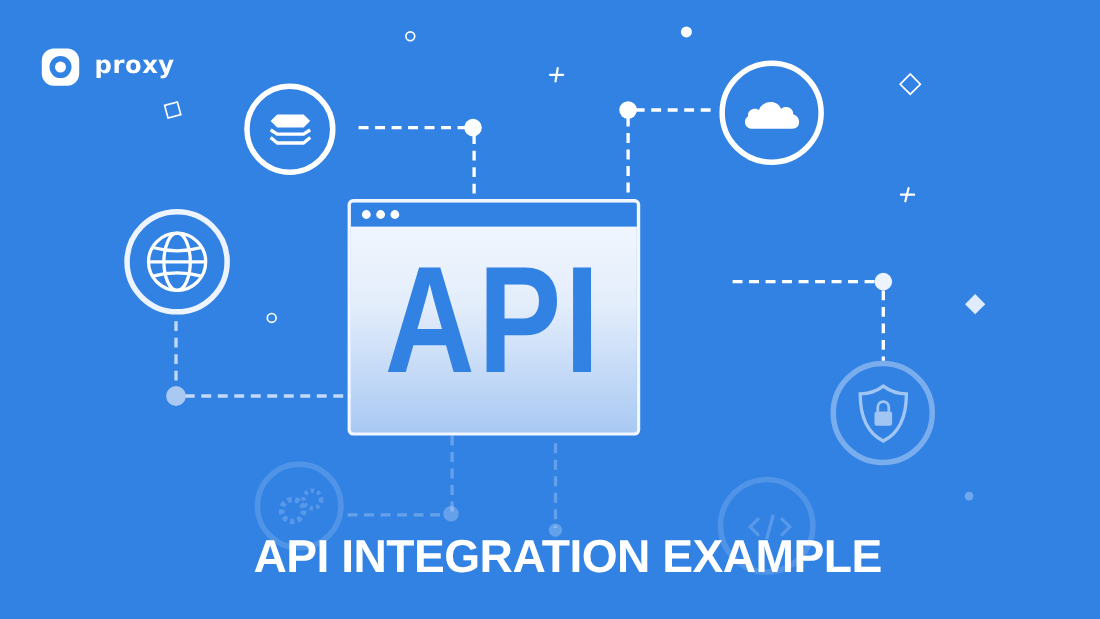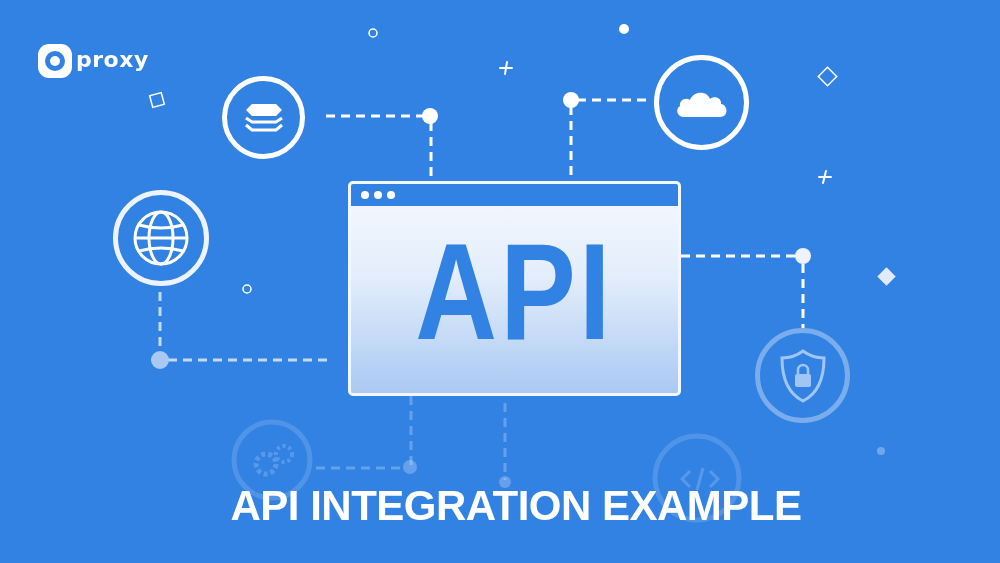--- a/index.html
+++ b/index.html
@@ -5,40 +5,40 @@
     * { margin: 0; padding: 0; box-sizing: border-box; }
     html, body { width: 1000px; height: 563px; overflow: hidden; }
     body {
       background: #3282e4;
       font-family: "Liberation Sans", sans-serif;
       position: relative;
     }
     .abs { position: absolute; }
     svg.layer { position: absolute; left: 0; top: 0; }
 
-    .logo { left: 38px; top: 44px; display: flex; align-items: center; gap: 2px; }
+    .logo { left: 38px; top: 44px; display: flex; align-items: center; gap: 12px; }
     .logo-mark {
       width: 34px; height: 34px; border-radius: 11px; background: #fff;
       position: relative;
     }
     .logo-mark::before {
       content: ""; position: absolute; left: 7px; top: 7px; width: 20px; height: 20px;
       border-radius: 50%; background: #3282e4;
     }
     .logo-mark::after {
       content: ""; position: absolute; left: 12px; top: 12px; width: 10px; height: 10px;
       border-radius: 50%; background: #fff;
     }
     .logo-text {
       color: #fff; font-size: 22px; font-weight: 700; letter-spacing: 0.5px;
       font-family: "DejaVu Sans", sans-serif; margin-left: 2px; margin-top: -4px;
     }
 
     .window {
-      left: 348px; top: 181px; width: 333px; height: 215px;
+      left: 316px; top: 181px; width: 266px; height: 215px;
       border: 3px solid #f2f7ff; border-radius: 5px;
       background: linear-gradient(180deg, #f5f9ff 0%, #e3edfb 45%, #a9c9f3 100%);
       overflow: hidden;
     }
     .window-bar {
       height: 22px; background: #3282e4; display: flex; align-items: center; padding-left: 10px; gap: 5px;
     }
     .window-dot { width: 8px; height: 8px; border-radius: 50%; background: #fff; }
     .window-title {
       position: absolute; left: 0; right: 0; top: 38px; text-align: center;

